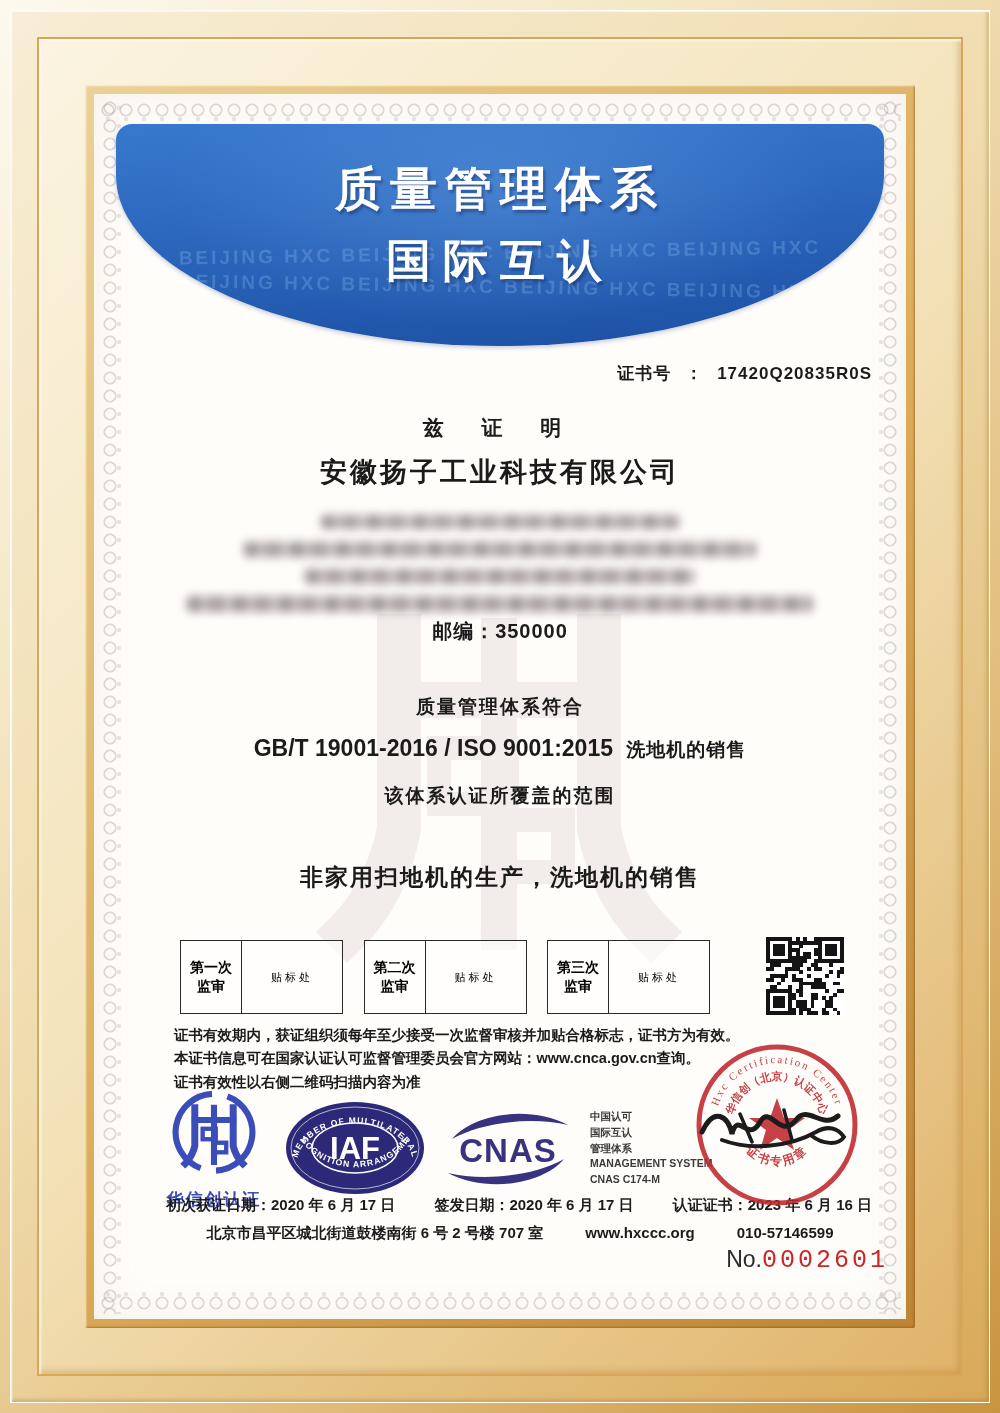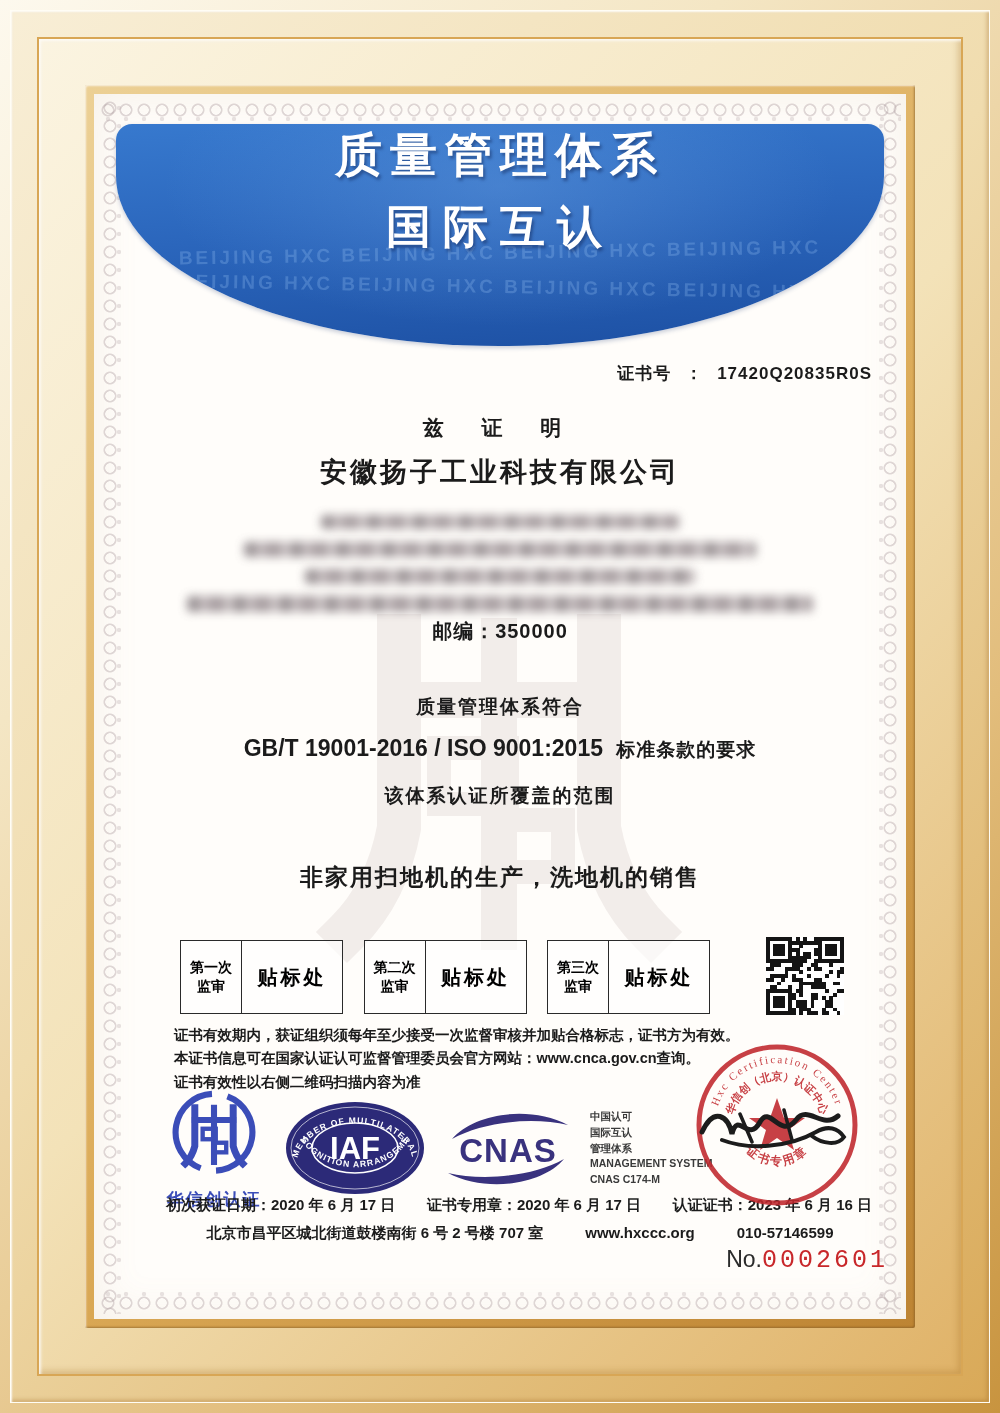--- a/index.html
+++ b/index.html
@@ -51,21 +51,21 @@
     border-radius:16px 16px 50% 50% / 16px 16px 170px 170px;
     box-shadow:0 2px 4px rgba(30,60,120,.25);}
   .banner-inner{position:relative;height:100%;overflow:hidden;
     border-radius:16px 16px 50% 50% / 16px 16px 170px 170px;}
   .banner-wm{position:absolute;left:0;right:0;text-align:center;white-space:nowrap;
     color:rgba(150,195,245,.28);font-size:19px;font-weight:bold;letter-spacing:3px;}
   .banner-wm.r1{top:118px;transform:rotate(-1deg);}
   .banner-wm.r2{top:152px;transform:rotate(1deg);}
   .banner-title{position:relative;text-align:center;color:#fff;font-weight:bold;
     text-shadow:2px 3px 3px rgba(10,25,70,.4);}
-  .banner-title.l1{font-size:47px;letter-spacing:8px;}
+  .banner-title.l1{margin-top:34px;font-size:47px;letter-spacing:8px;}
   .banner-title.l2{margin-top:10px;font-size:45px;letter-spacing:12px;}
 
   
   .abs{position:absolute;z-index:2;}
   .center{left:0;right:0;text-align:center;}
   .ink{color:#1b1b1b;}
 
   .cert-no{top:268px;right:34px;font-size:17px;font-weight:bold;letter-spacing:1px;}
   .cert-no .gap{display:inline-block;width:14px;}
 
@@ -87,21 +87,21 @@
   .standard .suffix{font-size:19px;letter-spacing:1px;margin-left:8px;}
   .scope-heading{top:689px;font-size:19px;font-weight:bold;letter-spacing:2px;}
   .scope-text{top:768px;font-size:23px;font-weight:bold;letter-spacing:2px;}
 
   
   .audit{top:846px;left:86px;width:530px;display:flex;justify-content:space-between;z-index:2;}
   .audit-box{display:flex;width:163px;height:74px;border:1px solid #2a2a2a;box-sizing:border-box;background:rgba(255,255,255,.6);}
   .audit-round{width:60px;border-right:1px solid #2a2a2a;display:flex;flex-direction:column;
     align-items:center;justify-content:center;font-size:14px;font-weight:bold;line-height:1.35;}
   .audit-sticker{flex:1;display:flex;align-items:center;justify-content:center;
-    font-size:20px;font-weight:bold;letter-spacing:3px;}
+    font-size:11px;font-weight:normal;letter-spacing:3px;}
 
   .qr{top:843px;left:672px;width:78px;height:78px;background:#fff;z-index:2;}
   .qr i{position:absolute;width:4.9%;height:4.9%;background:#141414;}
 
   .notes{top:930px;left:80px;right:60px;font-size:14.5px;font-weight:600;line-height:1.62;z-index:2;}
 
   
   .logos{top:992px;left:56px;display:flex;align-items:center;z-index:2;}
   .hxc-logo{width:128px;text-align:center;}
   .hxc-caption{margin-top:2px;color:#3b4db8;font-size:17px;font-weight:bold;letter-spacing:2px;}
@@ -170,21 +170,21 @@
       </div>
 
       <div class="abs center postal ink">
         <span>邮编：</span><span>350000</span>
       </div>
 
       <div class="abs center compliance ink">质量管理体系符合</div>
 
       <div class="abs center standard ink">
         <span class="code">GB/T 19001-2016 / ISO 9001:2015</span>
-        <span class="suffix">标准条款的要求</span>
+        <span class="suffix">洗地机的销售</span>
       </div>
 
       <div class="abs center scope-heading ink">该体系认证所覆盖的范围</div>
       <div class="abs center scope-text ink">非家用扫地机的生产，洗地机的销售</div>
 
       <div class="abs audit">
         <div class="audit-box">
           <div class="audit-round">
             <span>第一次</span>
             <span>监审</span>
@@ -511,21 +511,21 @@
           <path d="M34 104 C 60 114 100 112 128 96 C 140 89 150 92 156 101 C 150 110 134 108 124 100" stroke-width="4"></path>
           <path d="M52 78 L 64 106 M 96 74 L 104 104" stroke-width="3.5"></path>
         </g>
       </svg>
 
       <div class="abs dates-row ink">
         <div>
           <span>初次获证日期：</span><span>2020 年 6 月 17 日</span>
         </div>
         <div>
-          <span>证书专用章：</span><span>2020 年 6 月 17 日</span>
+          <span>签发日期：</span><span>2020 年 6 月 17 日</span>
         </div>
         <div>
           <span>认证证书：</span><span>2023 年 6 月 16 日</span>
         </div>
       </div>
 
       <div class="abs footer-row ink">
         <span>北京市昌平区城北街道鼓楼南街 6 号 2 号楼 707 室</span>
         <span>www.hxccc.org</span>
         <span>010-57146599</span>

